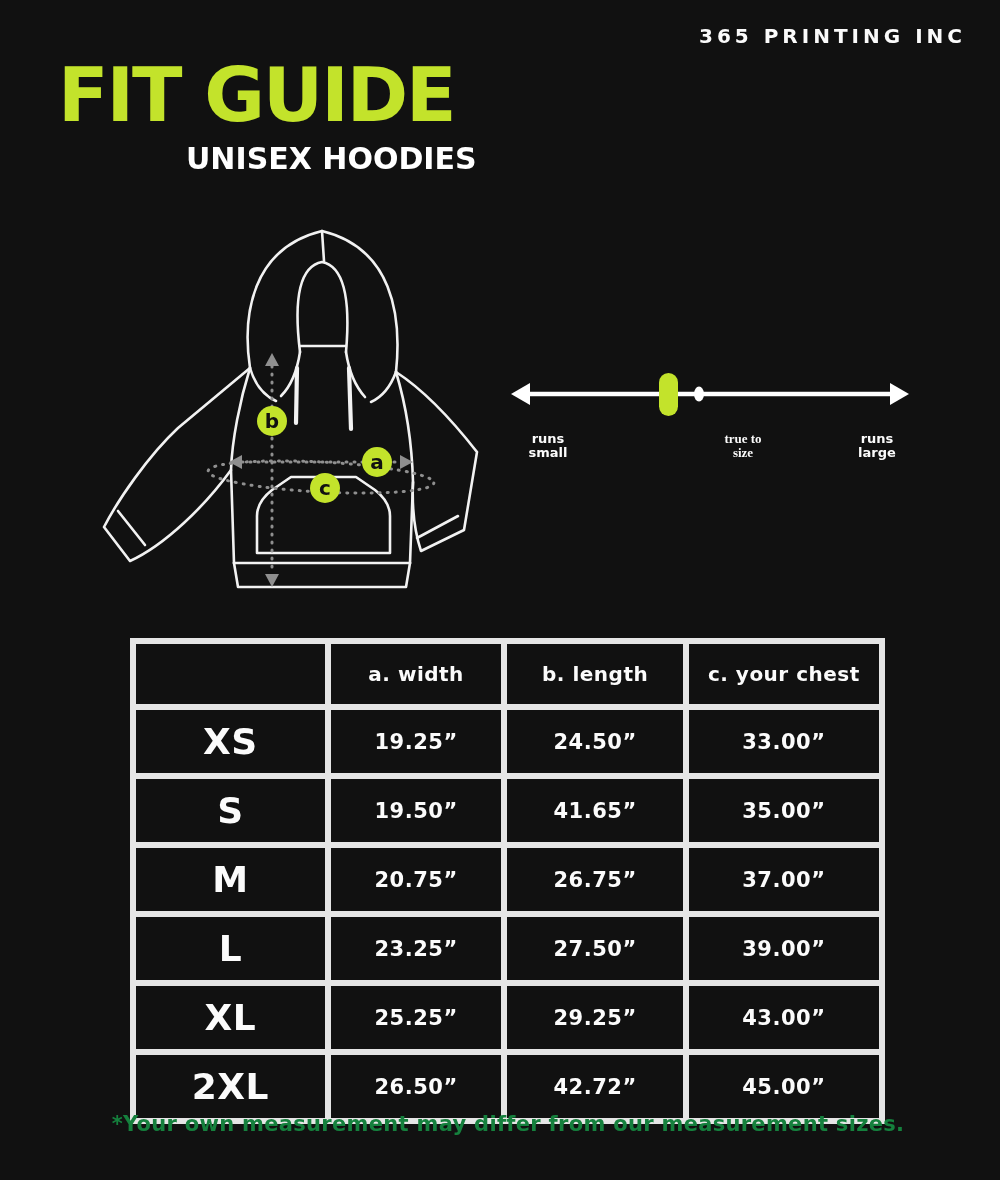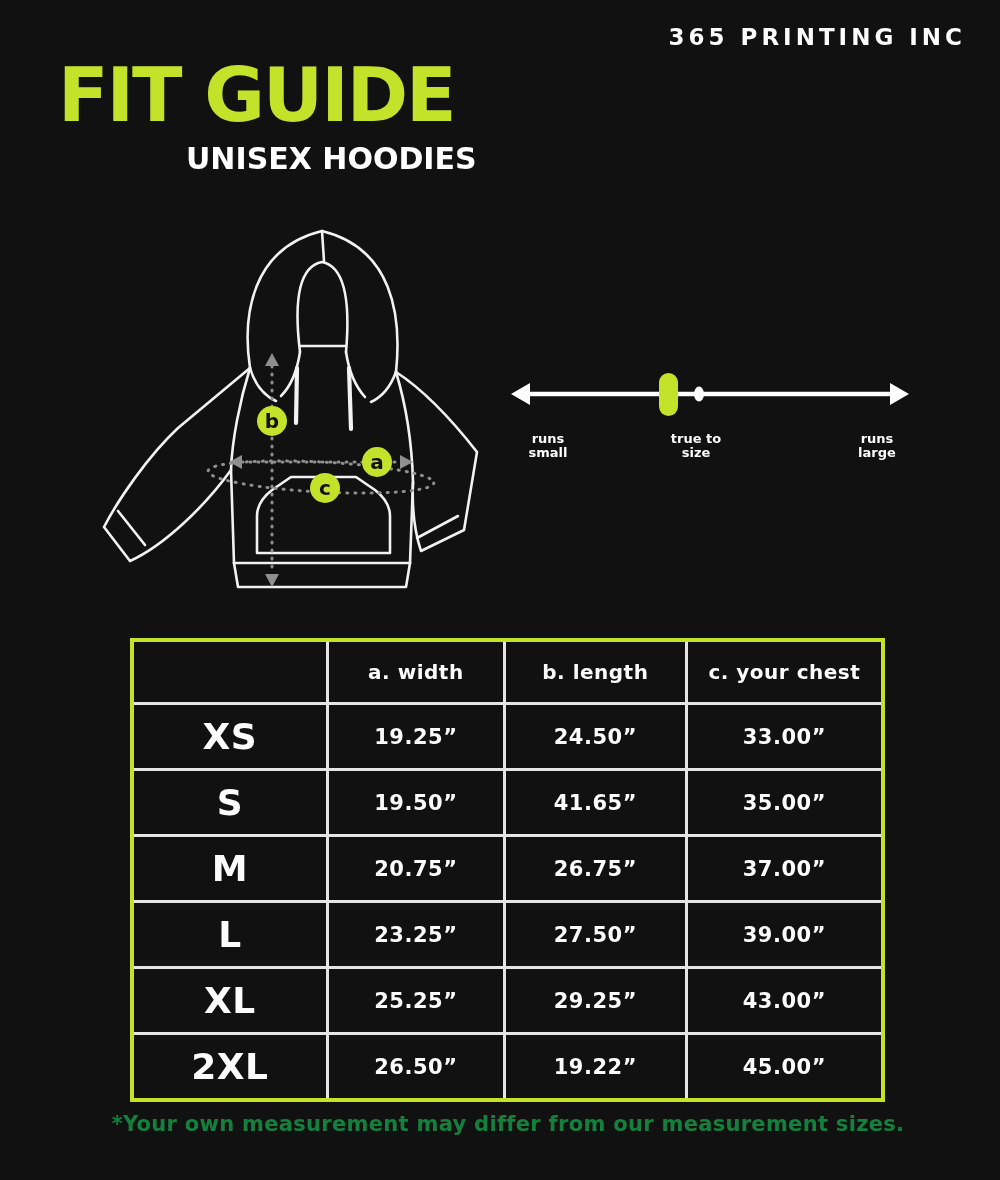--- a/index.html
+++ b/index.html
@@ -1,46 +1,46 @@
 <!DOCTYPE html>
 <html><head>
 <meta charset="utf-8">
 <style>
   html,body{margin:0;padding:0;background:#000;}
   #poster{
     position:relative;width:1000px;height:1180px;background:#111111;
     font-family:"DejaVu Sans","Liberation Sans",sans-serif;color:#ffffff;overflow:hidden;
   }
   .brand{
-    position:absolute;top:24px;right:34px;font-size:23px;font-weight:bold;
+    position:absolute;top:24px;right:34px;font-size:20px;font-weight:bold;
     letter-spacing:4px;color:#fbfbfb;white-space:nowrap;
   }
   .title{
     position:absolute;top:58px;left:58px;font-size:74px;font-weight:bold;
     letter-spacing:-2px;color:#c3e32b;line-height:1;white-space:nowrap;
   }
   .subtitle{
     position:absolute;top:141px;left:186px;font-size:30px;font-weight:bold;
     letter-spacing:0px;color:#ffffff;white-space:nowrap;
   }
   .hoodie-svg{position:absolute;left:95px;top:220px;}
   .scale-svg{position:absolute;left:495px;top:360px;}
   .scale-label{
     position:absolute;top:432px;font-size:13px;font-weight:bold;line-height:1.08;
     text-align:center;color:#fbfbfb;white-space:pre-line;
   }
   .scale-label.left{left:498px;width:100px;}
-  .scale-label.center{left:636px;width:120px;}
+  .scale-label.center{left:683px;width:120px;font-family:Liberation Serif, serif;}
   .scale-label.right{left:817px;width:120px;}
   table.size-table{
     position:absolute;left:130px;top:638px;width:755px;
     border-collapse:collapse;table-layout:fixed;
   }
   table.size-table,table.size-table td,table.size-table th{
-    border:3px solid #e5e5e5;
+    border:6px solid #e5e5e5;
   }
   table.size-table{border:4px solid #c3e32b;}
   table.size-table th{
     height:60px;font-size:20px;font-weight:bold;color:#fbfbfb;
     text-align:center;vertical-align:middle;letter-spacing:0.5px;padding:0;
   }
   table.size-table td{
     height:63px;text-align:center;vertical-align:middle;color:#fbfbfb;
     font-weight:bold;padding:0;
   }
@@ -168,21 +168,21 @@
     </tr>
     <tr>
       <td class="size-cell">XL</td>
       <td class="val-cell">25.25”</td>
       <td class="val-cell">29.25”</td>
       <td class="val-cell">43.00”</td>
     </tr>
     <tr>
       <td class="size-cell">2XL</td>
       <td class="val-cell">26.50”</td>
-      <td class="val-cell">19.22”</td>
+      <td class="val-cell">42.72”</td>
       <td class="val-cell">45.00”</td>
     </tr>
   </tbody>
     </table>
 
   <div class="footnote">*Your own measurement may differ from our measurement sizes.</div>
 
 </div>
 
 </body></html>

